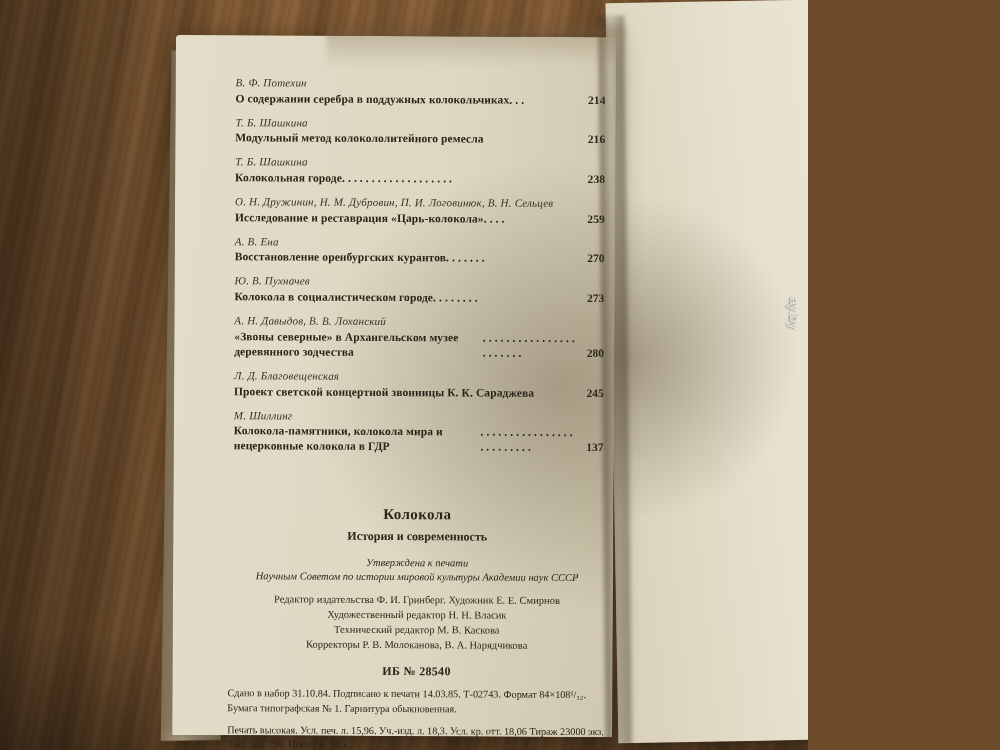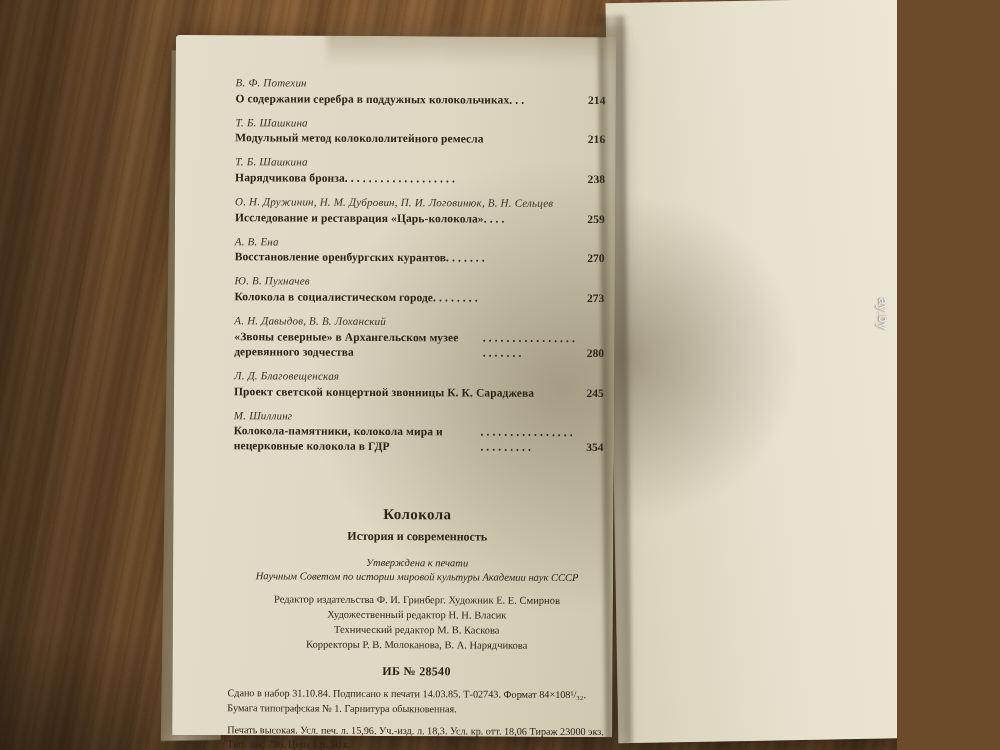--- a/index.html
+++ b/index.html
@@ -8,21 +8,21 @@
   }
   body {
     width: 1000px;
     height: 750px;
     overflow: hidden;
     font-family: "Liberation Serif", serif;
     background: #6b4b2a;
   }
   .scene {
     position: relative;
-    width: 897px;
+    width: 808px;
     height: 750px;
     overflow: hidden;
   }
   
   .desk {
     position: absolute;
     inset: 0;
     background:
       repeating-linear-gradient(101deg,
         rgba(0,0,0,0.10) 0px,
@@ -243,21 +243,21 @@
             <div class="title-row">
               <span class="title-text">Модульный метод колокололитейного ремесла</span>
               <span class="grow"></span>
               <span class="pageno">216</span>
             </div>
           </div>
 
           <div class="toc-entry">
             <div class="author">Т. Б. Шашкина</div>
             <div class="title-row">
-              <span class="title-text">Нарядчикова бронза</span>
+              <span class="title-text">Колокольная городе</span>
               <span class="grow">. . . . . . . . . . . . . . . . . . .</span>
               <span class="pageno">238</span>
             </div>
           </div>
 
           <div class="toc-entry">
             <div class="author">О. Н. Дружинин, Н. М. Дубровин, П. И. Логовинюк, В. Н. Сельцев</div>
             <div class="title-row">
               <span class="title-text">Исследование и реставрация «Царь-колокола»</span>
               <span class="grow">. . . .</span>
@@ -299,21 +299,21 @@
               <span class="grow"></span>
               <span class="pageno">245</span>
             </div>
           </div>
 
           <div class="toc-entry">
             <div class="author">М. Шиллинг</div>
             <div class="title-row">
               <span class="title-text">Колокола-памятники, колокола мира и нецерковные колокола в ГДР</span>
               <span class="grow">. . . . . . . . . . . . . . . . . . . . . . . . .</span>
-              <span class="pageno">354</span>
+              <span class="pageno">137</span>
             </div>
           </div>
 
         </div>
       </div>
 
       <div class="colophon">
         <div class="colophon-title">Колокола</div>
         <div class="colophon-sub">История и современность</div>
         <div class="approved">

